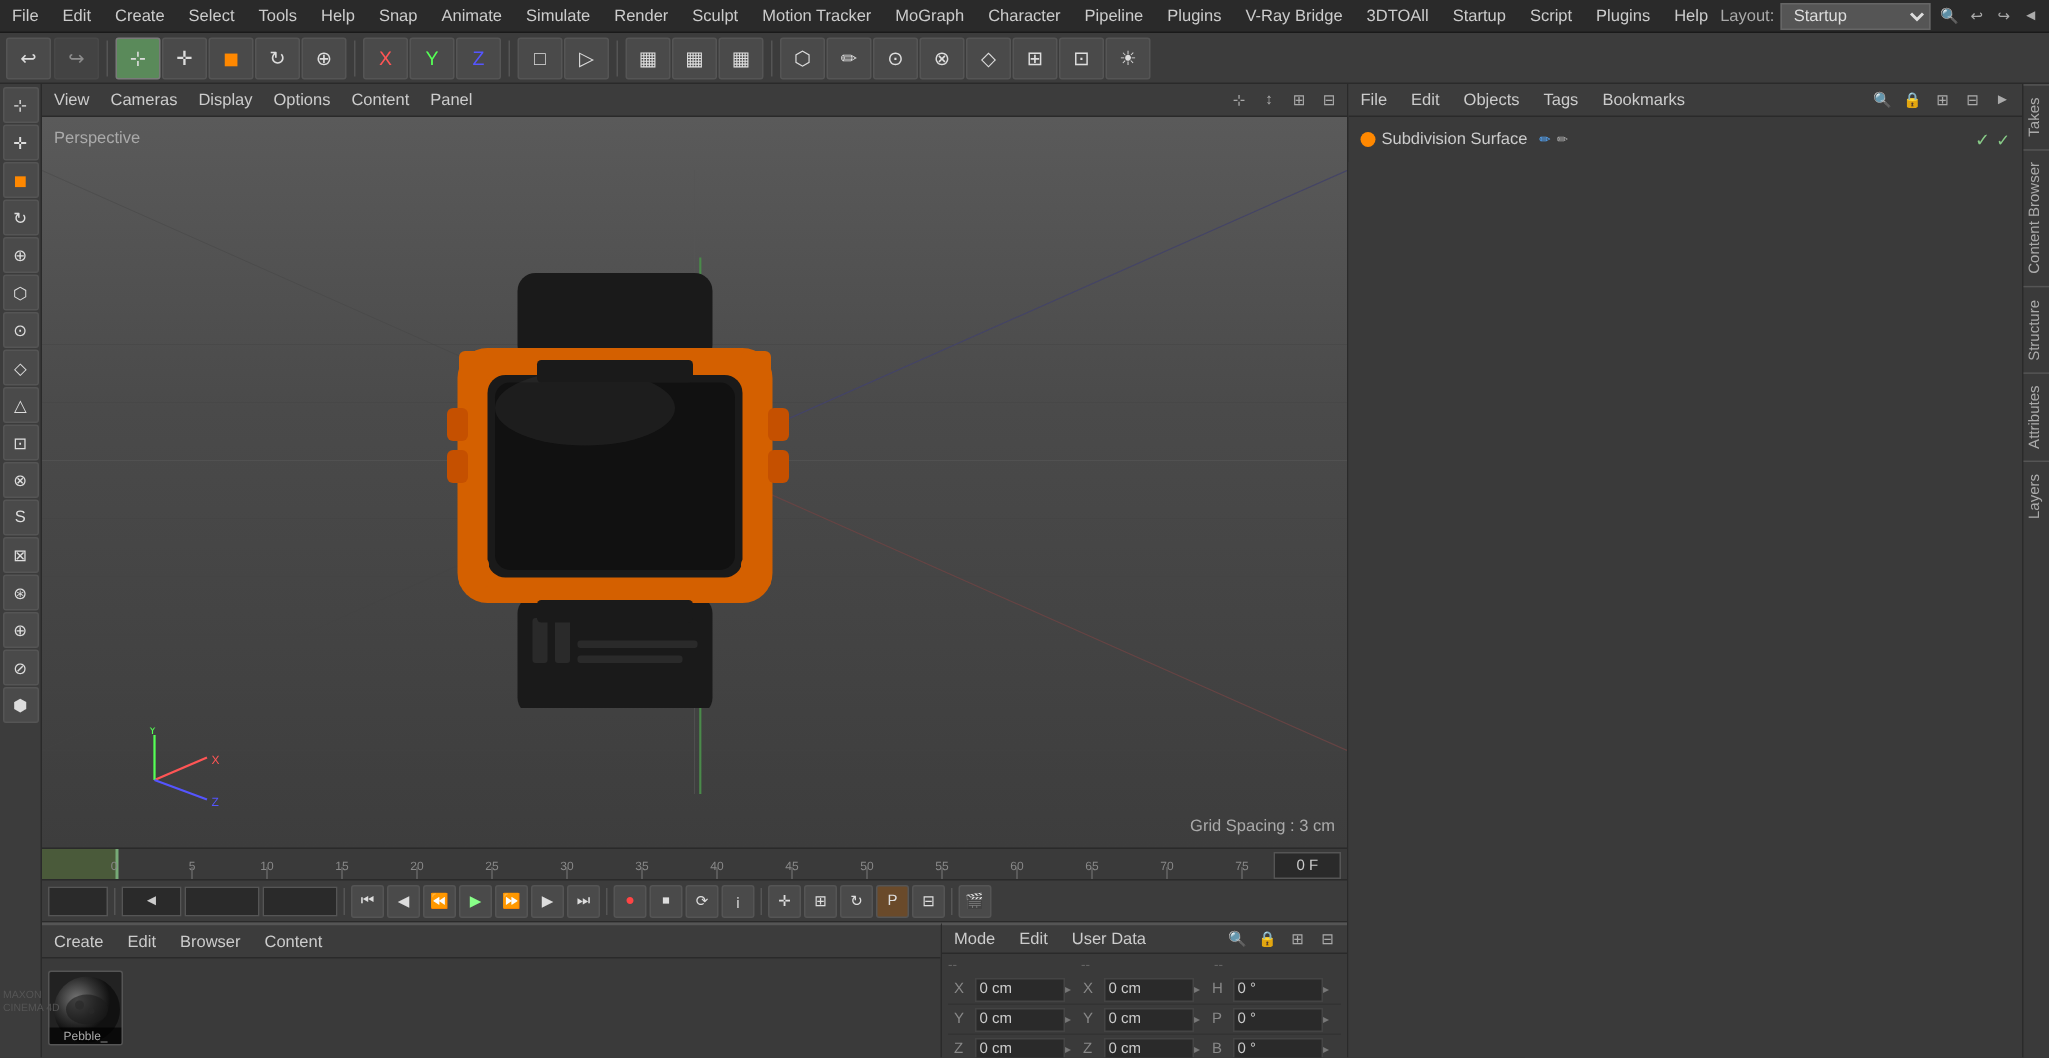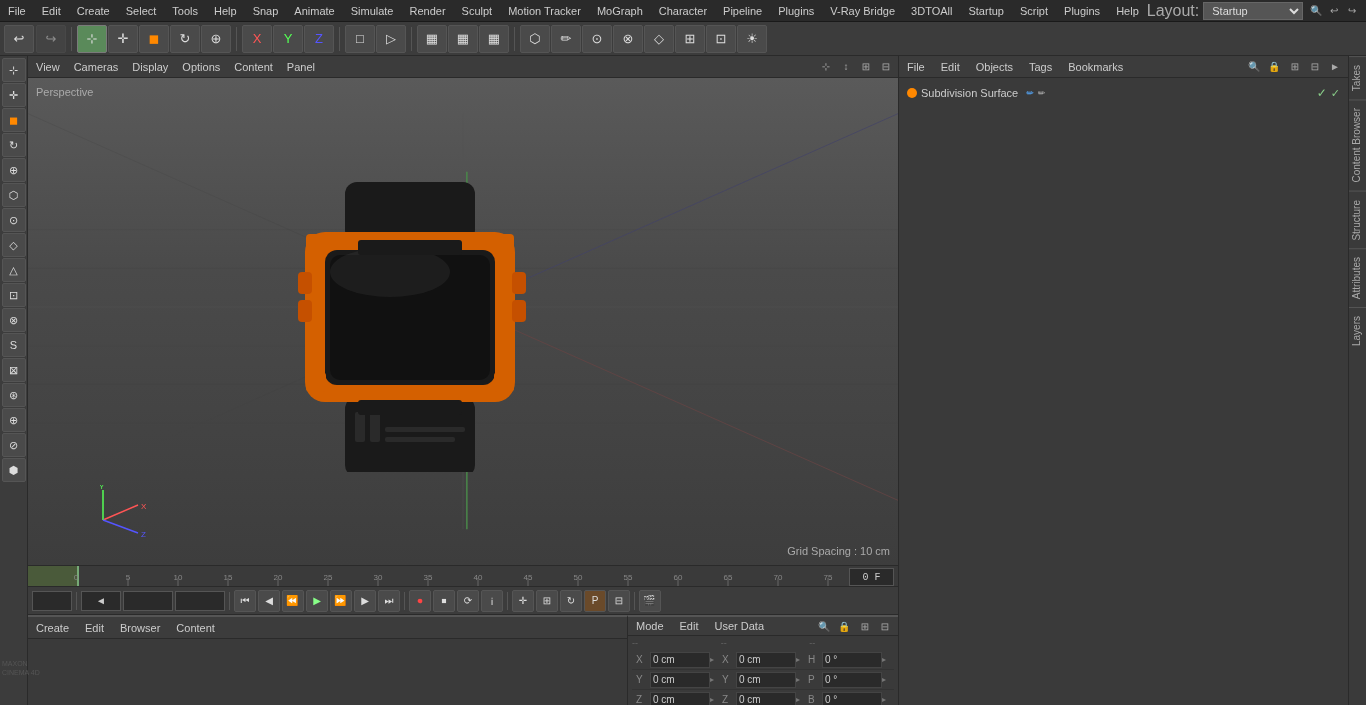--- a/index.html
+++ b/index.html
@@ -28,21 +28,21 @@
       font-size: 11px;
       cursor: pointer;
       white-space: nowrap;
     }
     .layout-area {
       margin-left: auto;
       display: flex;
       align-items: center;
       padding-right: 4px;
     }
-    .layout-label { color: #aaa; font-size: 16px; margin-right: 4px; }
+    .layout-label { color: #aaa; font-size: 11px; margin-right: 4px; }
     .layout-select {
       background: #555;
       border: 1px solid #666;
       color: #ddd;
       font-size: 11px;
       padding: 1px 4px;
       width: 100px;
     }
     .top-icons {
       display: flex;
@@ -614,21 +614,21 @@
         <rect x="56" y="62" width="20" height="20" rx="4" fill="#d46000"></rect>
         <rect x="244" y="62" width="20" height="20" rx="4" fill="#d46000"></rect>
         <rect x="56" y="200" width="20" height="20" rx="4" fill="#d46000"></rect>
         <rect x="244" y="200" width="20" height="20" rx="4" fill="#d46000"></rect>
 
         <rect x="108" y="228" width="104" height="15" rx="3" fill="#1a1a1a"></rect>
         <rect x="108" y="68" width="104" height="15" rx="3" fill="#1a1a1a"></rect>
       </svg>
 
       <div id="perspective-label">Perspective</div>
-      <div id="grid-spacing-label">Grid Spacing : 10 cm</div>
+      <div id="grid-spacing-label">Grid Spacing : 3 cm</div>
 
       <svg id="axis-indicator" style="position:absolute;bottom:25px;left:55px;width:70px;height:55px;" viewBox="0 0 70 55">
         <line x1="20" y1="35" x2="55" y2="20" stroke="#f55" stroke-width="1.5"></line>
         <text x="58" y="24" fill="#f55" font-size="8">X</text>
         <line x1="20" y1="35" x2="20" y2="5" stroke="#5f5" stroke-width="1.5"></line>
         <text x="16" y="4" fill="#5f5" font-size="8">Y</text>
         <line x1="20" y1="35" x2="55" y2="48" stroke="#55f" stroke-width="1.5"></line>
         <text x="58" y="52" fill="#55f" font-size="8">Z</text>
       </svg>
     </div>
@@ -672,21 +672,21 @@
         <text x="800" y="14" fill="#888" font-size="8" text-anchor="middle">75</text>
         <line x1="800" y1="12" x2="800" y2="22" stroke="#666" stroke-width="1"></line>
         <text x="850" y="14" fill="#888" font-size="8" text-anchor="middle">80</text>
         <line x1="850" y1="12" x2="850" y2="22" stroke="#666" stroke-width="1"></line>
         <text x="880" y="14" fill="#888" font-size="8" text-anchor="middle">85</text>
         <line x1="880" y1="12" x2="880" y2="22" stroke="#666" stroke-width="1"></line>
         <text x="910" y="14" fill="#888" font-size="8" text-anchor="middle">90</text>
       </svg>
 
       <div style="position:absolute;right:4px;top:2px;display:flex;align-items:center;gap:2px;">
-        <input class="frame-input" value="0 F" style="width: 45px; background: rgb(42, 42, 42); border: 1px solid rgb(85, 85, 85); color: rgb(204, 204, 204); font-size: 10px; height: 18px; text-align: center; font-family: Liberation Mono, monospace;">
+        <input class="frame-input" value="0 F" style="width: 45px; background: rgb(42, 42, 42); border: 1px solid rgb(85, 85, 85); color: rgb(204, 204, 204); font-size: 10px; height: 18px; text-align: center;">
       </div>
     </div>
 
     <div id="playback-controls">
       <input class="frame-input" style="width: 40px;">
       <div class="pb-separator"></div>
       <input class="frame-input" value="◄" style="width: 40px;">
       <input class="frame-input" style="width: 50px;">
       <input class="frame-input" style="width: 50px;">
       <div class="pb-separator"></div>
@@ -716,20 +716,40 @@
     </div>
 
     <div id="bottom-section">
 
       <div id="material-panel">
         <div id="material-topbar">
           <span class="mat-menu-item">Create</span>
           <span class="mat-menu-item">Edit</span>
           <span class="mat-menu-item">Browser</span>
           <span class="mat-menu-item">Content</span>
+        </div>
+        <div id="material-content">
+
+          <div id="material-thumb">
+            <svg width="50" height="50" viewBox="0 0 50 50">
+              <defs>
+                <radialGradient id="sphereGrad" cx="35%" cy="35%">
+                  <stop offset="0%" stop-color="#777"></stop>
+                  <stop offset="60%" stop-color="#333"></stop>
+                  <stop offset="100%" stop-color="#111"></stop>
+                </radialGradient>
+              </defs>
+              <circle cx="25" cy="25" r="22" fill="url(#sphereGrad)"></circle>
+
+              <ellipse cx="25" cy="25" rx="14" ry="10" fill="#1a1a1a" opacity="0.6"></ellipse>
+              <circle cx="20" cy="22" r="3" fill="#2a2a2a" opacity="0.7"></circle>
+              <circle cx="28" cy="26" r="2" fill="#2a2a2a" opacity="0.6"></circle>
+            </svg>
+            <div style="position:absolute;bottom:0;left:0;right:0;background:rgba(0,0,0,0.7);text-align:center;font-size:8px;color:#aaa;padding:1px;">Pebble_</div>
+          </div>
         </div>
       </div>
 
       <div id="attributes-panel">
         <div id="attr-topbar">
           <span class="obj-menu-item">Mode</span>
           <span class="obj-menu-item">Edit</span>
           <span class="obj-menu-item">User Data</span>
           <div class="obj-icons">
             <div class="top-icon">🔍</div>

